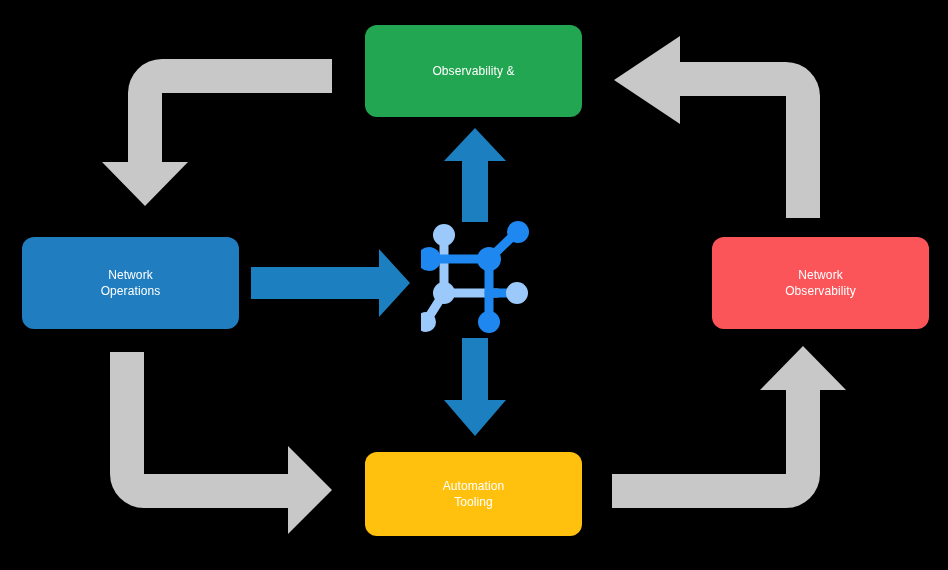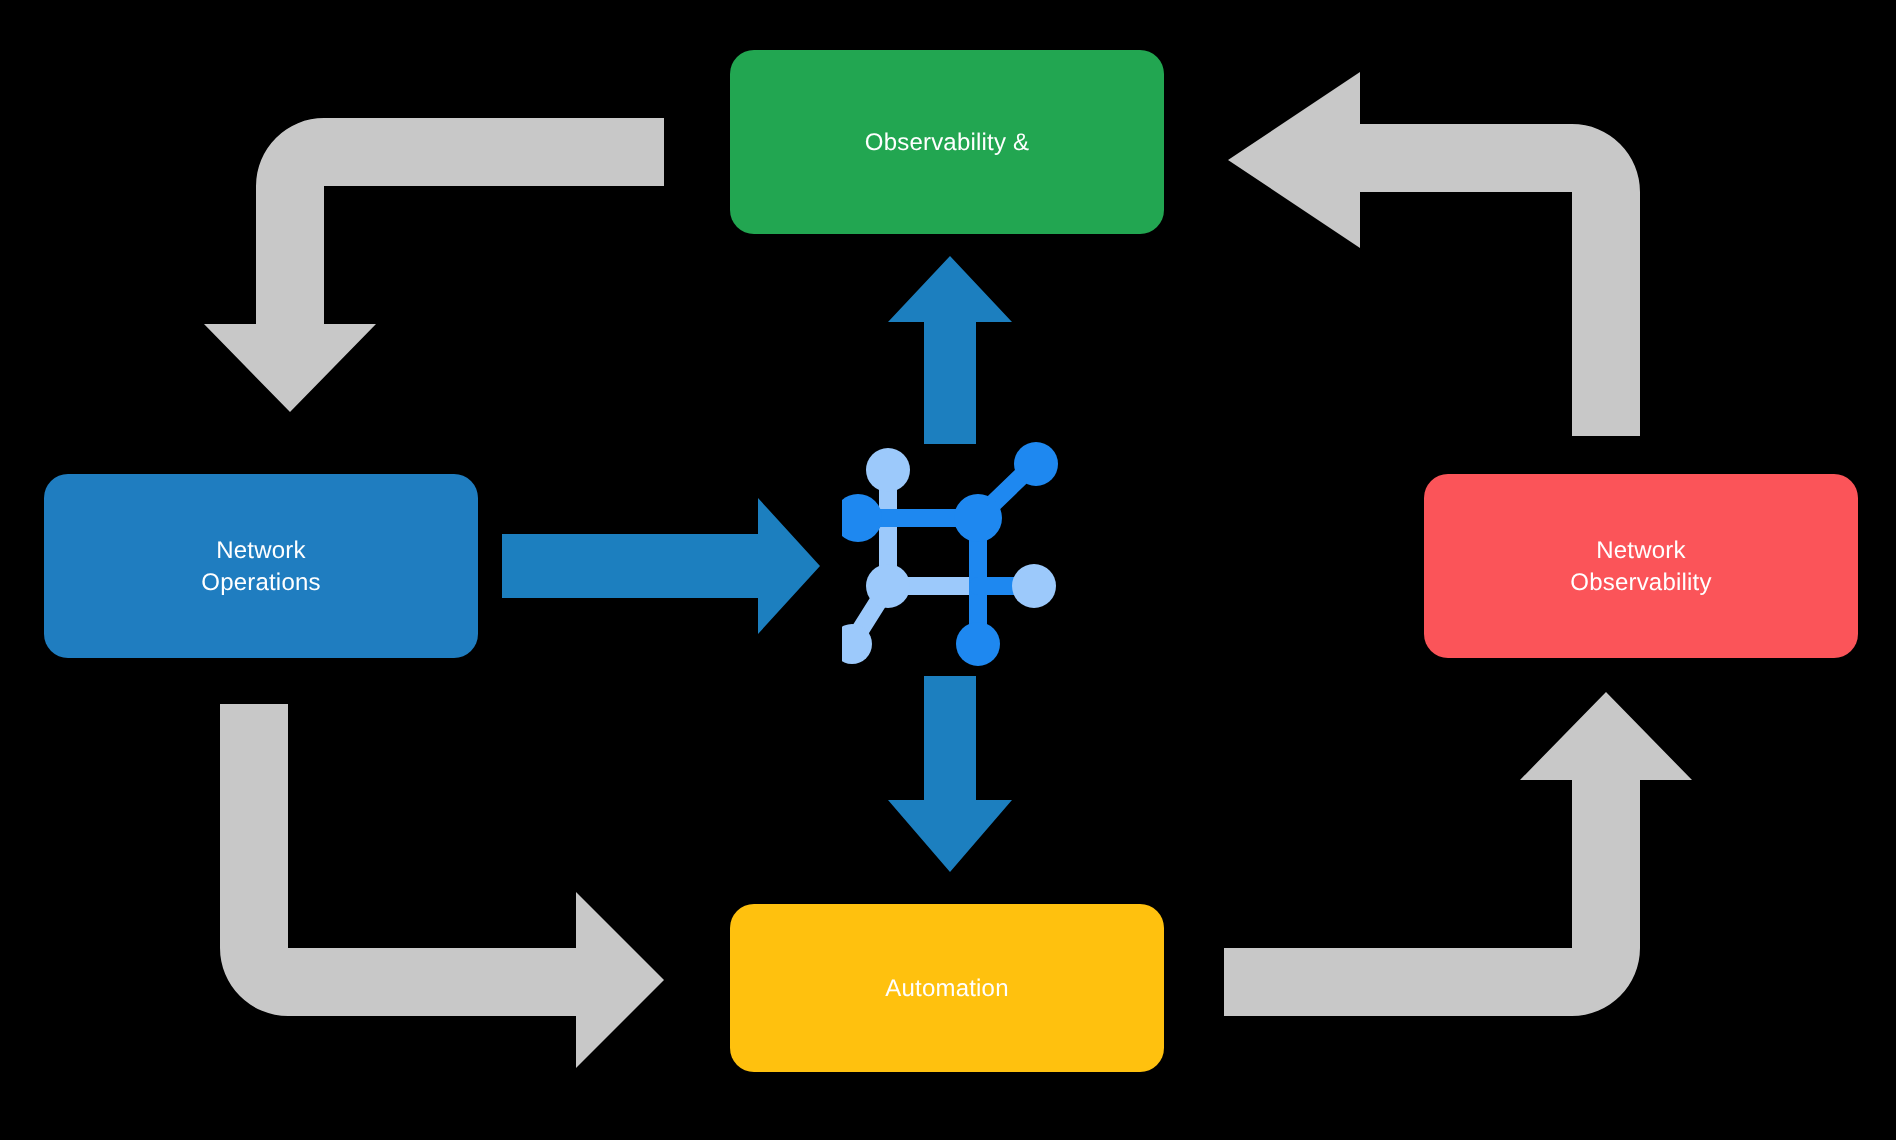--- a/index.html
+++ b/index.html
@@ -139,16 +139,17 @@
   <div class="node-box" id="box-netinfra" style="background: rgb(251, 84, 89);">
     <div>
       <span>Network</span>
       <span>Observability</span>
     </div>
   </div>
 
   <div class="node-box" id="box-automation" style="background: rgb(255, 193, 14);">
     <div>
       <span>Automation</span>
+      <span>Tooling</span>
     </div>
   </div>
 
 </div>
 
 </body></html>

